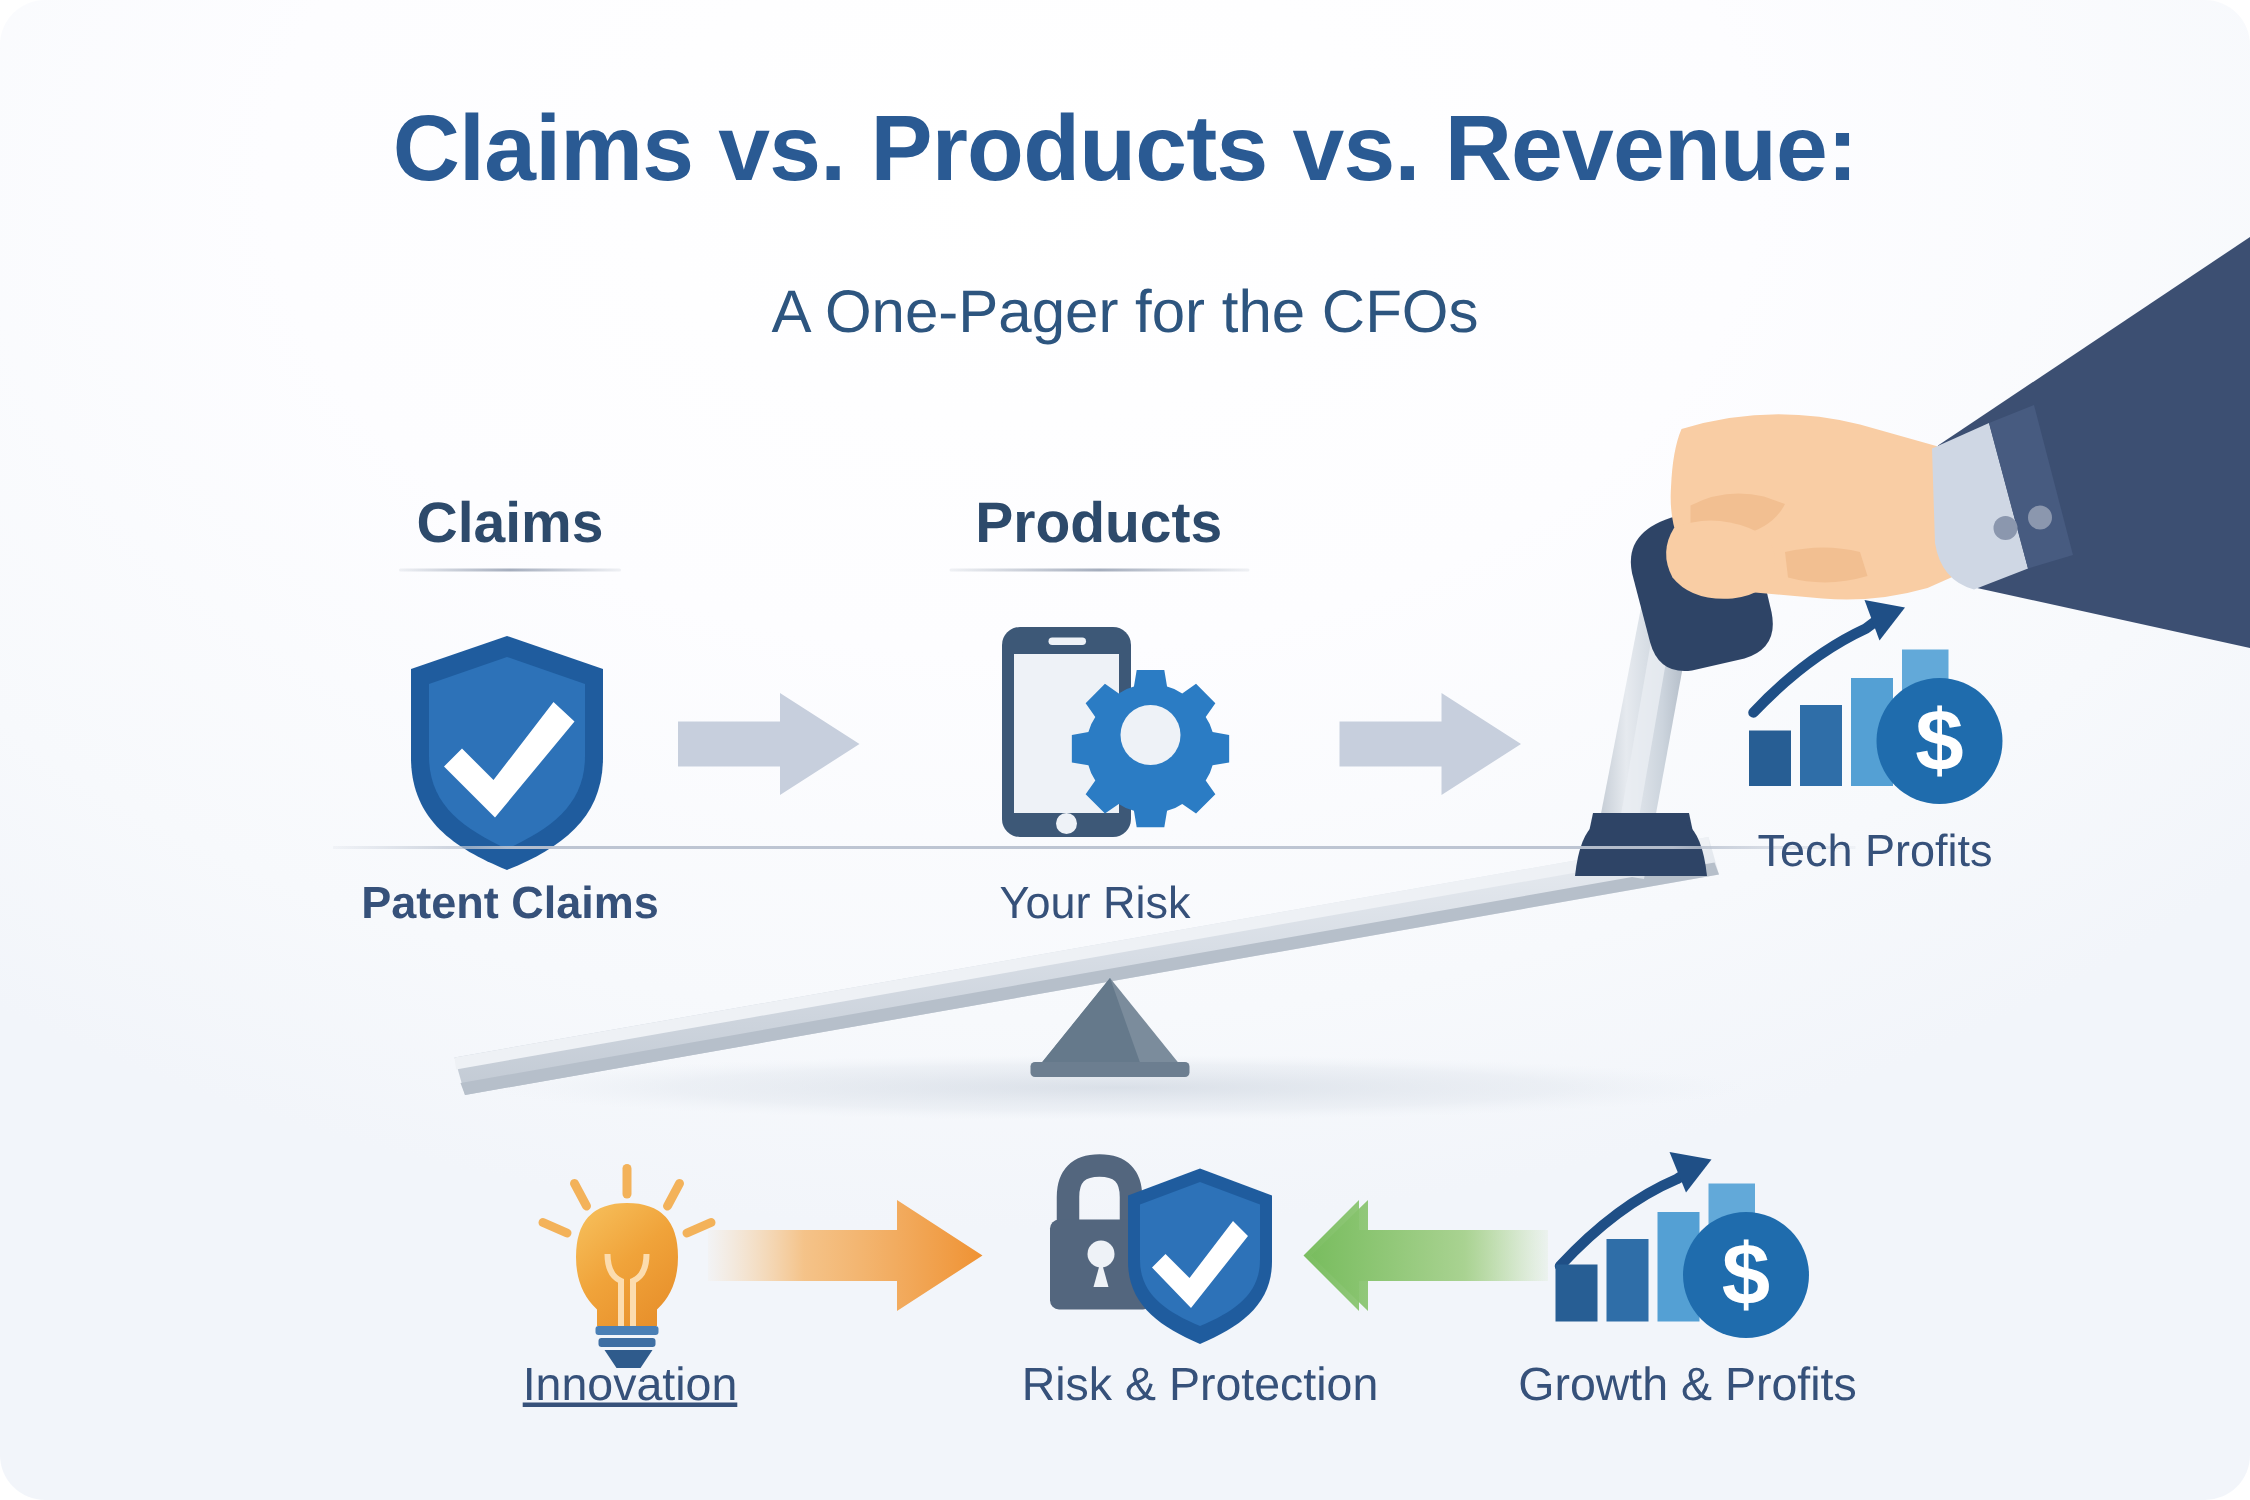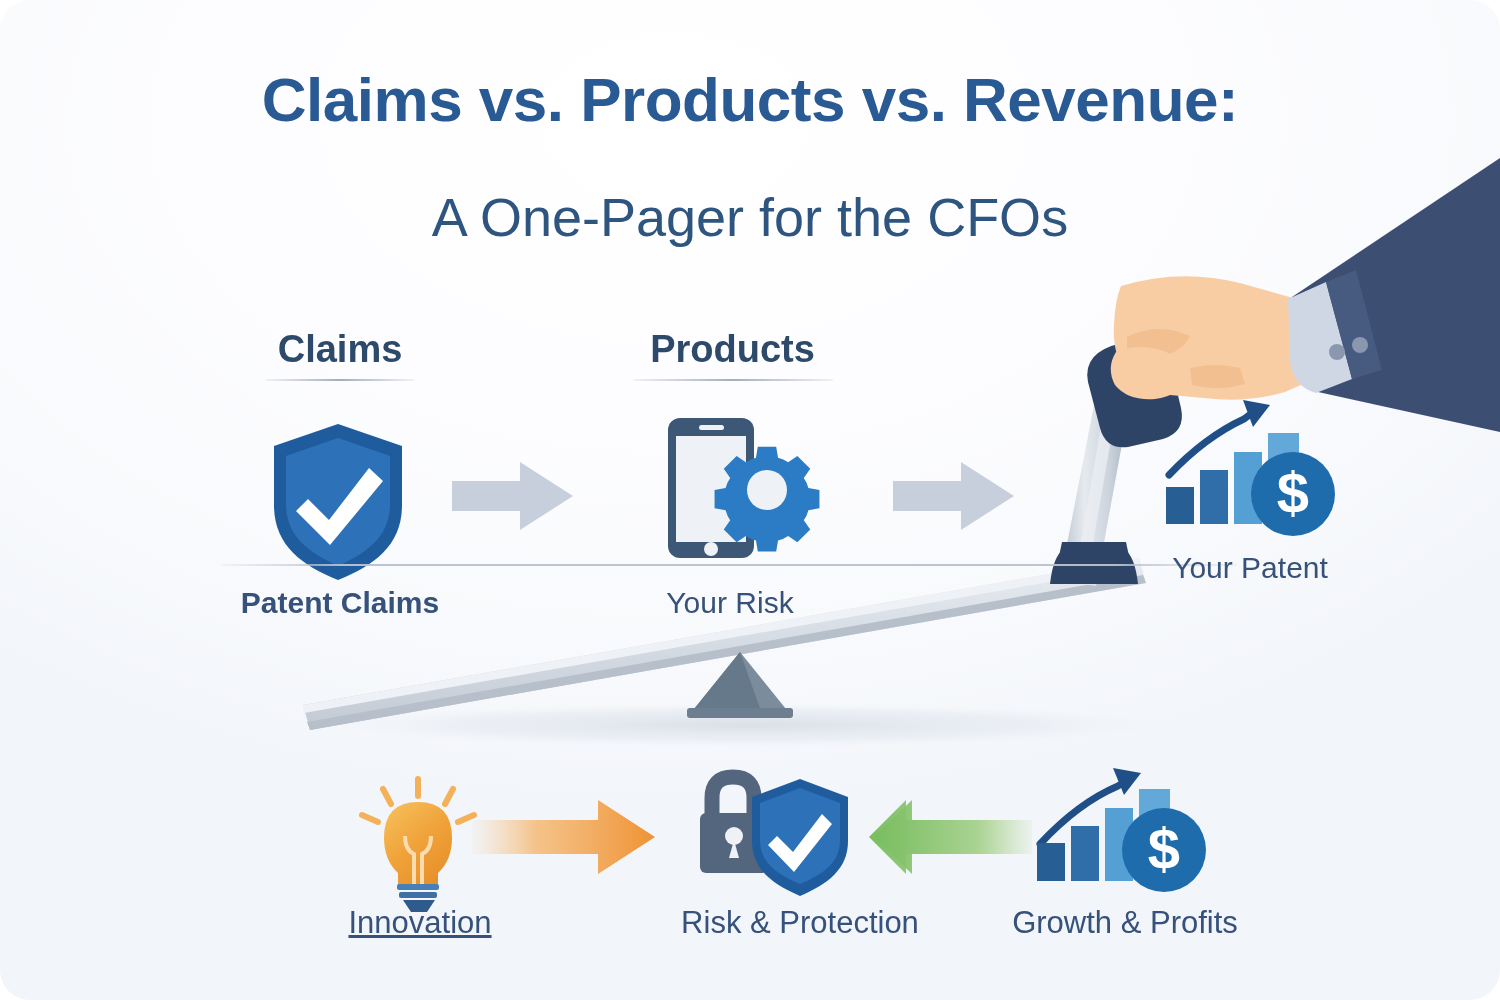--- a/index.html
+++ b/index.html
@@ -31,21 +31,21 @@
     color: #2a5a93;
     letter-spacing: -0.5px;
     white-space: nowrap;
   }
   .subtitle {
     position: absolute;
     left: 0;
     top: 186px;
     width: 1500px;
     text-align: center;
-    font-size: 54px;
+    font-size: 40px;
     font-weight: normal;
     color: #2d557f;
     letter-spacing: 0px;
   }
   
   .col-head {
     position: absolute;
     text-align: center;
     font-size: 38px;
     font-weight: bold;
@@ -291,19 +291,19 @@
       <rect x="1139" y="789" width="31" height="92" fill="#62a9d9"></rect>
       <circle cx="1164" cy="850" r="42" fill="#1f6cad"></circle>
       <text x="1164" y="869" text-anchor="middle" font-family="'Liberation Sans',sans-serif" font-size="58" font-weight="bold" fill="#ffffff">$</text>
     </g>
   </svg>
 
   <div id="mid-divider"></div>
 
   <div class="caption" id="cap-patent">Patent Claims</div>
   <div class="caption" id="cap-tech">Your Risk</div>
-  <div class="caption" id="cap-profits">Your Patent</div>
+  <div class="caption" id="cap-profits">Tech Profits</div>
 
   <div class="bot-label" id="bl-innovation">Innovation</div>
   <div class="bot-label" id="bl-risk">Risk &amp; Protection</div>
   <div class="bot-label" id="bl-growth">Growth &amp; Profits</div>
 
 </div>
 
 </body></html>

